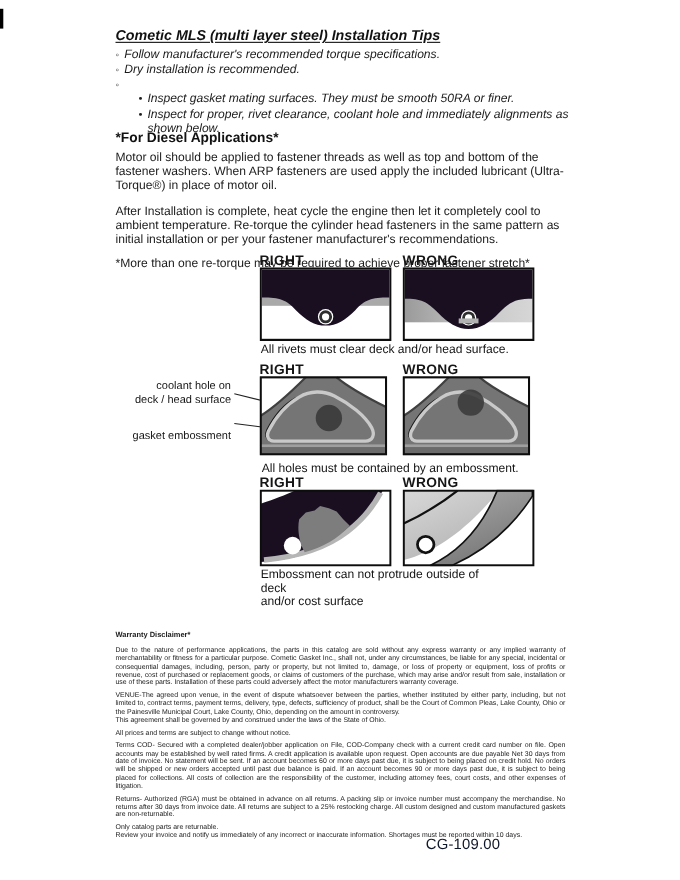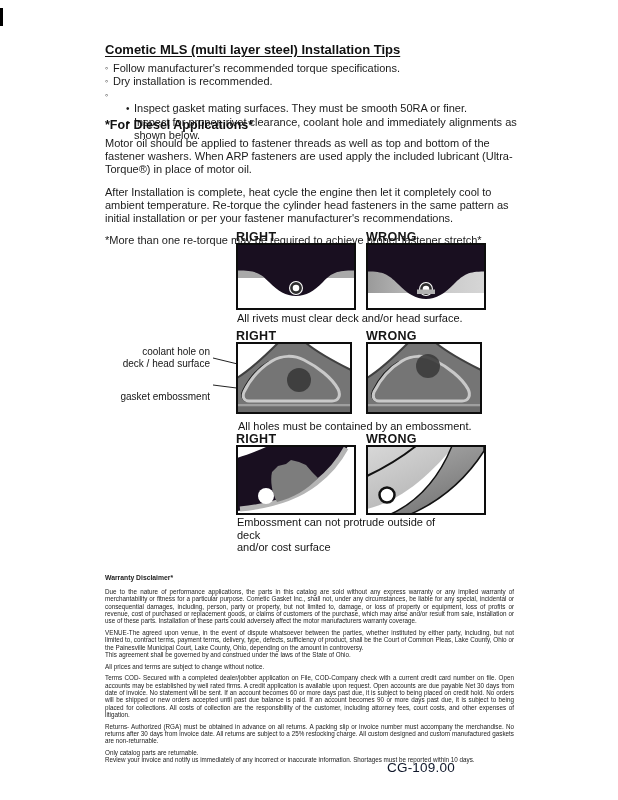--- a/index.html
+++ b/index.html
@@ -1,20 +1,20 @@
 <!DOCTYPE html>
 <html><head>
 <meta charset="utf-8">
 <style>
   html,body{margin:0;padding:0;}
   body{width:618px;height:800px;background:#ffffff;font-family:"Liberation Sans", sans-serif;color:#1a1a1a;}
   .page{position:relative;width:618px;height:800px;background:#fff;overflow:hidden;}
   .scan-mark{position:absolute;left:0;top:8px;width:3px;height:18px;background:#000;}
 
-  .content{position:absolute;left:105px;top:42px;width:413px;}
+  .content{position:absolute;left:105px;top:24px;width:413px;font-style:italic;}
   .title{font-size:13px;font-weight:700;text-decoration:underline;text-underline-offset:2px;margin:0 0 5px 0;color:#111;}
   .bullet-row{display:flex;font-size:11px;line-height:13.4px;color:#1b1b1b;}
   .b-glyph{width:8px;flex:0 0 8px;font-size:9px;line-height:13.4px;}
   .sub{margin-left:21px;}
   .sub .b-glyph{font-size:10px;}
 
   .diesel{position:absolute;left:105px;top:118px;width:413px;}
   .diesel-h{font-size:12.5px;font-weight:700;margin:0 0 5px 0;color:#111;}
   .diesel p{font-size:11px;line-height:13.2px;margin:0 0 9px 0;color:#1b1b1b;}
 

